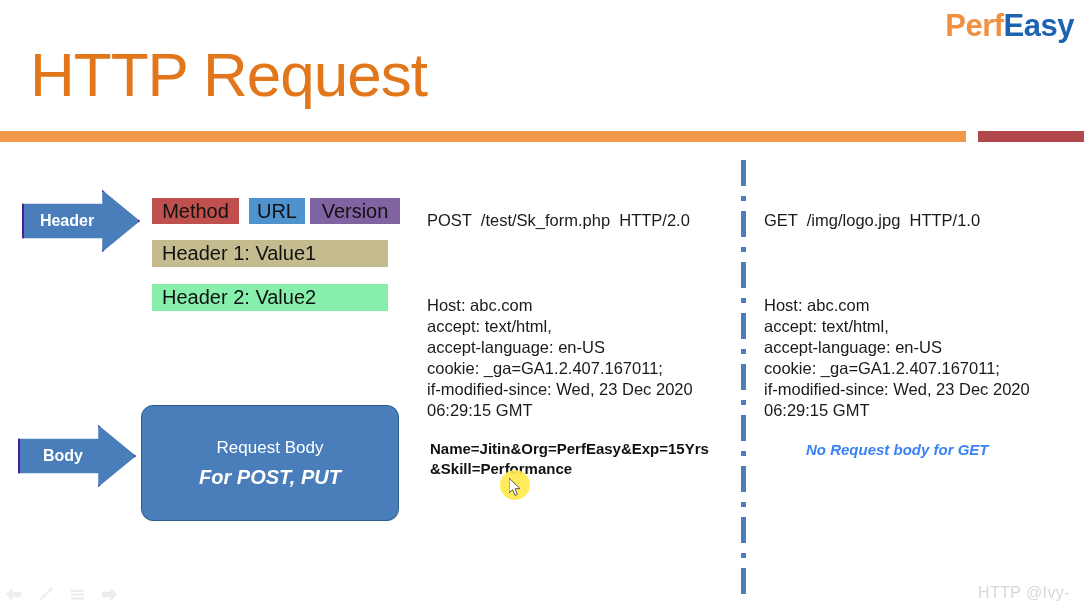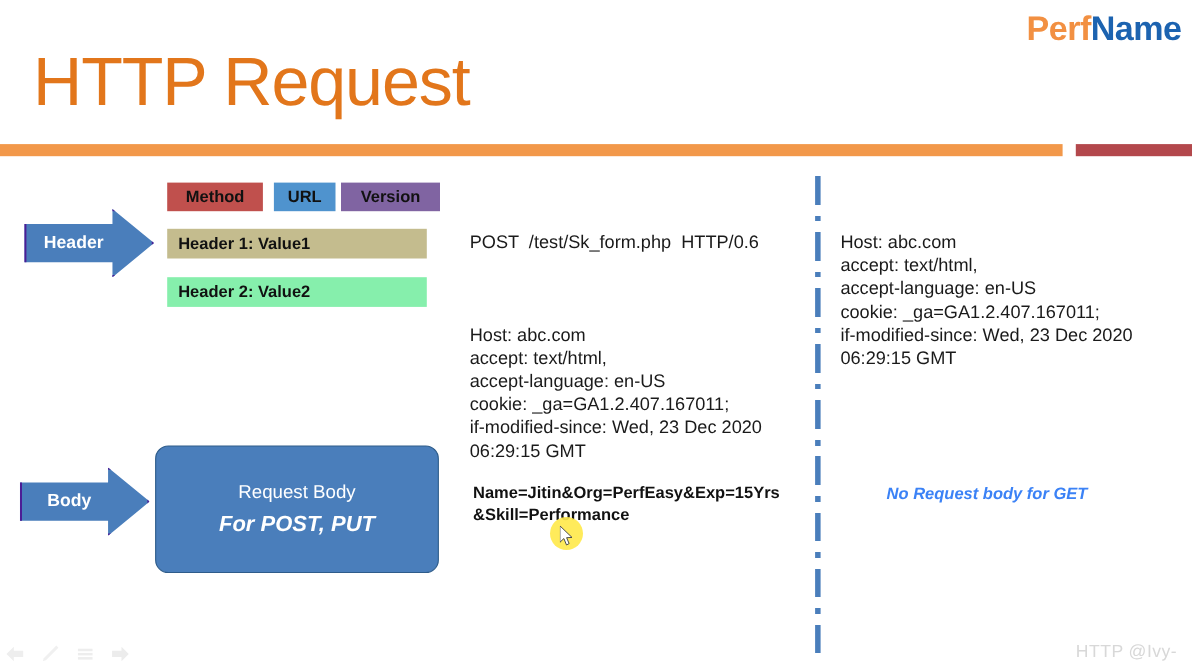--- a/index.html
+++ b/index.html
@@ -91,24 +91,25 @@
     width: 118px;
     height: 62px;
   }
   #arrow-body .arrow-label { margin-right: 28px; }
 
   
   .hbox {
     position: absolute;
     display: flex;
     align-items: center;
-    font-weight: bold;
-    font-size: 15px;
+    font-weight: normal;
+    font-size: 20px;
     color: #111111;
     box-sizing: border-box;
+    margin-top: 32px;
   }
   #box-method {
     left: 152px; top: 166px; width: 87px; height: 26px;
     background: #C0504D; justify-content: center;
   }
   #box-url {
     left: 249px; top: 166px; width: 56px; height: 26px;
     background: #4F93CE; justify-content: center;
   }
   #box-version {
@@ -254,21 +255,21 @@
     color: #d8d8d8;
     letter-spacing: 0.4px;
   }
 </style>
 </head>
 <body>
 
 <div id="slide">
 
   <div id="logo">
-    <span class="perf">Perf</span><span class="easy">Name</span>
+    <span class="perf">Perf</span><span class="easy">Easy</span>
   </div>
 
   <div id="title">HTTP Request</div>
 
   <div id="divider-orange"></div>
   <div id="divider-red"></div>
 
   <div class="arrow" id="arrow-header">
     <span class="arrow-label">Header</span>
   </div>
@@ -284,30 +285,31 @@
   <div class="hbox" id="box-h2">Header 2: Value2</div>
 
   <div id="body-box">
     <div class="bb-title">Request Body</div>
     <div class="bb-sub">For POST, PUT</div>
   </div>
 
   <div id="vdivider"></div>
 
   <div class="req-col" id="post-col">
-    <div class="req-startline">POST  /test/Sk_form.php  HTTP/0.6</div>
+    <div class="req-startline">POST  /test/Sk_form.php  HTTP/2.0</div>
     <div class="req-headers">Host: abc.com
 accept: text/html,
 accept-language: en-US
 cookie: _ga=GA1.2.407.167011;
 if-modified-since: Wed, 23 Dec 2020
 06:29:15 GMT</div>
   </div>
 
   <div class="req-col" id="get-col">
+    <div class="req-startline">GET  /img/logo.jpg  HTTP/1.0</div>
     <div class="req-headers">Host: abc.com
 accept: text/html,
 accept-language: en-US
 cookie: _ga=GA1.2.407.167011;
 if-modified-since: Wed, 23 Dec 2020
 06:29:15 GMT</div>
   </div>
 
   <div id="post-body-text">Name=Jitin&amp;Org=PerfEasy&amp;Exp=15Yrs
 &amp;Skill=Performance</div>

